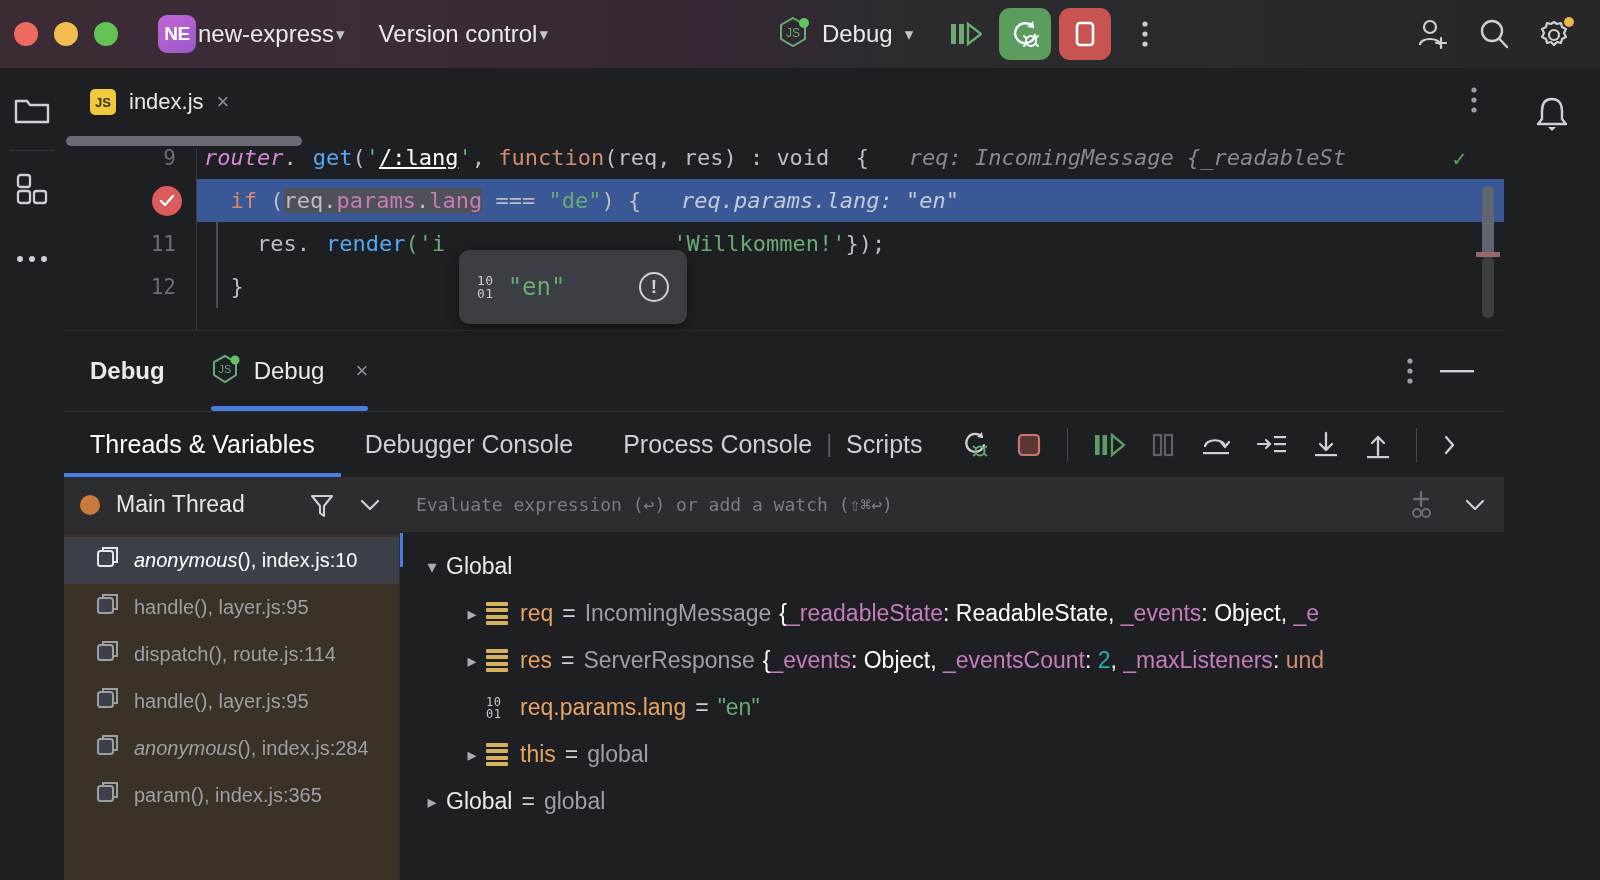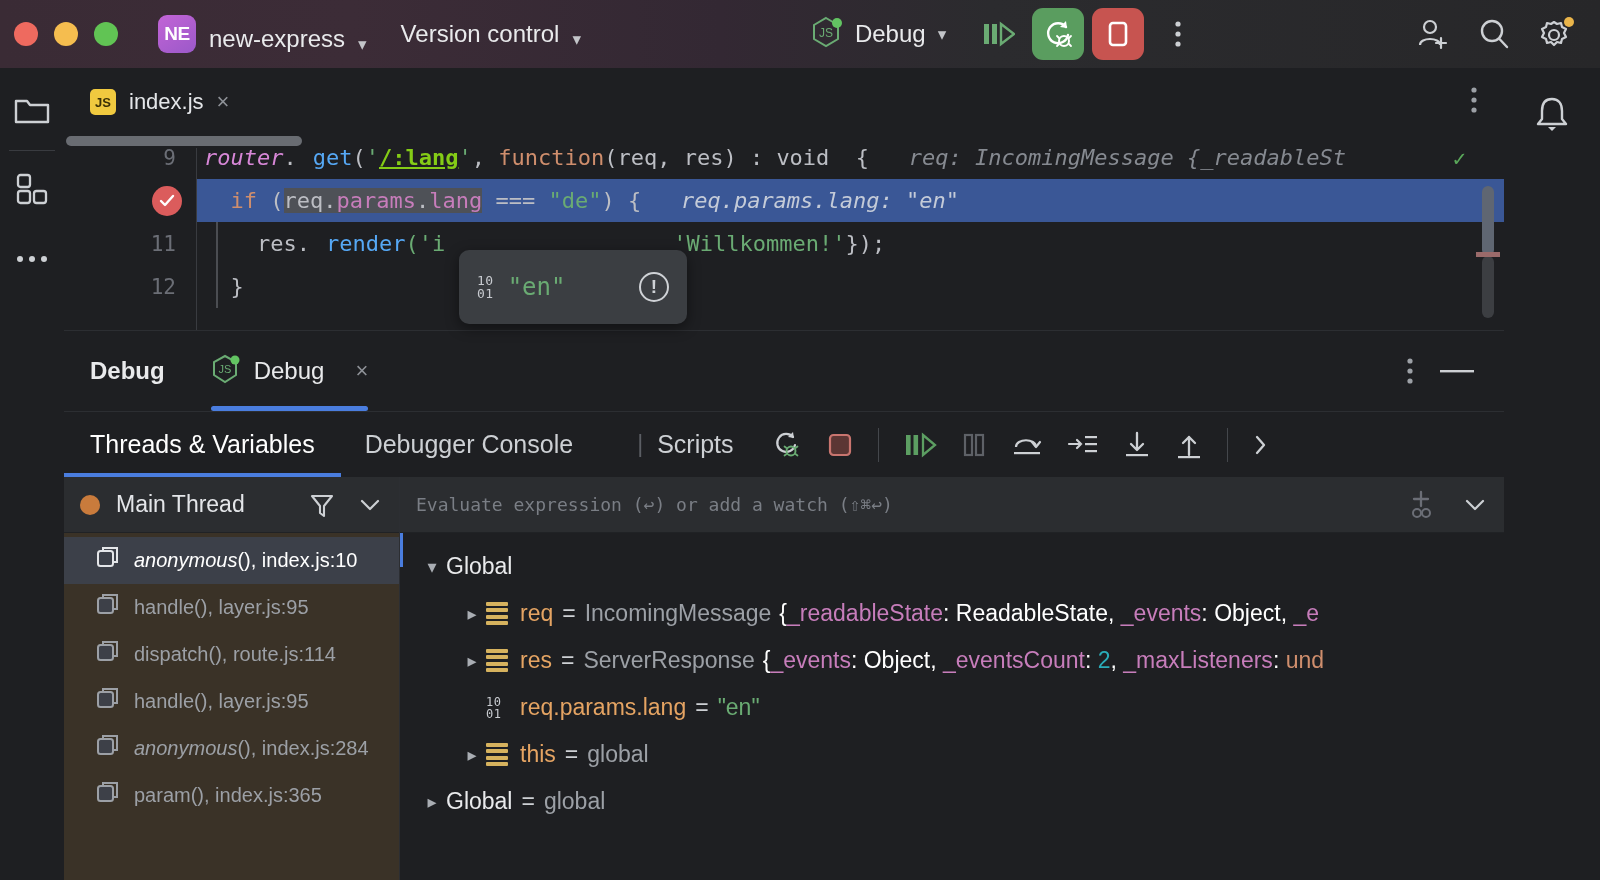--- a/index.html
+++ b/index.html
@@ -25,21 +25,21 @@
   .dot.green { background: #61c454; }
 
   .proj-badge {
     width: 38px; height: 38px; border-radius: 9px;
     background: linear-gradient(145deg, #c264d6 0%, #9b59c9 100%);
     color: #fff; font-size: 19px; font-weight: 700;
     display: flex; align-items: center; justify-content: center;
     letter-spacing: -0.5px;
   }
   .title-item { display: flex; align-items: center; gap: 10px; color: #e9eaec; font-size: 24px; }
-  .title-group { display: flex; align-items: flex-end; gap: 13px; margin-left: 40px; }
+  .title-group { display: flex; align-items: center; gap: 2px; margin-left: 40px; }
   .chev { font-size: 17px; color: #c3c5c9; line-height: 1; }
 
   .run-cfg { display: flex; align-items: center; gap: 12px; }
   .run-cfg-name { font-size: 24px; color: #e9eaec; }
 
   .tb-btn {
     width: 52px; height: 52px; border-radius: 11px;
     display: flex; align-items: center; justify-content: center;
     cursor: pointer;
   }
@@ -107,21 +107,21 @@
     display: flex; align-items: center; justify-content: center; cursor: pointer;
     z-index: 5;
   }
   .c-ital  { color: #d787d7; font-style: italic; }
   .c-meth  { color: #56a8f5; margin-left: 16px; }
   .c-str   { color: #6aab73; }
   .c-kw    { color: #cf8e6d; }
   .c-prop  { color: #c77dbb; }
   .c-plain { color: #bcbec4; }
   .c-hint  { color: #868a91; font-style: italic; }
-  .c-link  { color: #84cc16; text-decoration: underline; font-weight: bold; }
+  .c-link  { color: #ffffff; text-decoration: underline; }
   .sel-hl  { background: #4e5157; }
 
   .caret-col { position: absolute; left: 152px; top: 0; width: 2px; height: 100%; background: #4b4d52; }
 
   .vscroll {
     position: absolute; right: 10px; top: 50px; width: 12px; height: 70px;
     background: #5f6672; border-radius: 6px; cursor: pointer; z-index: 6;
   }
   .vscroll-track {
     position: absolute; right: 10px; top: 120px; width: 12px; height: 62px;
@@ -473,20 +473,21 @@
             </svg>
         </span>
       </div>
     </div>
 
     <div class="dw-tabrow">
       <div class="sub-tab active">Threads &amp; Variables</div>
       <div style="width:50px"></div>
       <div class="sub-tab">Debugger Console</div>
       <div style="width:50px"></div>
+      <div class="sub-tab">Process Console</div>
       <span class="sub-sep">|</span>
       <div class="sub-tab">Scripts</div>
 
       <div class="dbg-toolbar">
         <span class="ic-btn">
           <svg width="32" height="32" viewBox="0 0 32 32">
             <path d="M23 8 A9 9 0 1 0 25 16" fill="none" stroke="#cdd0d4" stroke-width="2.2" stroke-linecap="round"></path>
             <path d="M23 3 L24 9 L18 8 Z" fill="#cdd0d4"></path>
             <circle cx="21" cy="22" r="4.5" fill="none" stroke="#6aab73" stroke-width="1.9"></circle>
             <path d="M16.5 19 L14.5 17.5 M25.5 19 L27.5 17.5 M16.5 25 L14.5 26.5 M25.5 25 L27.5 26.5" stroke="#6aab73" stroke-width="1.7" stroke-linecap="round"></path>

